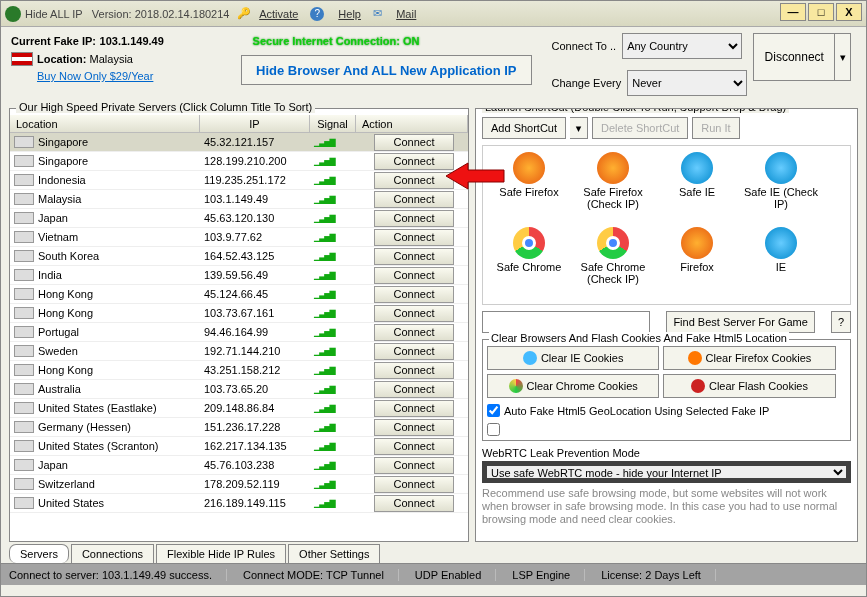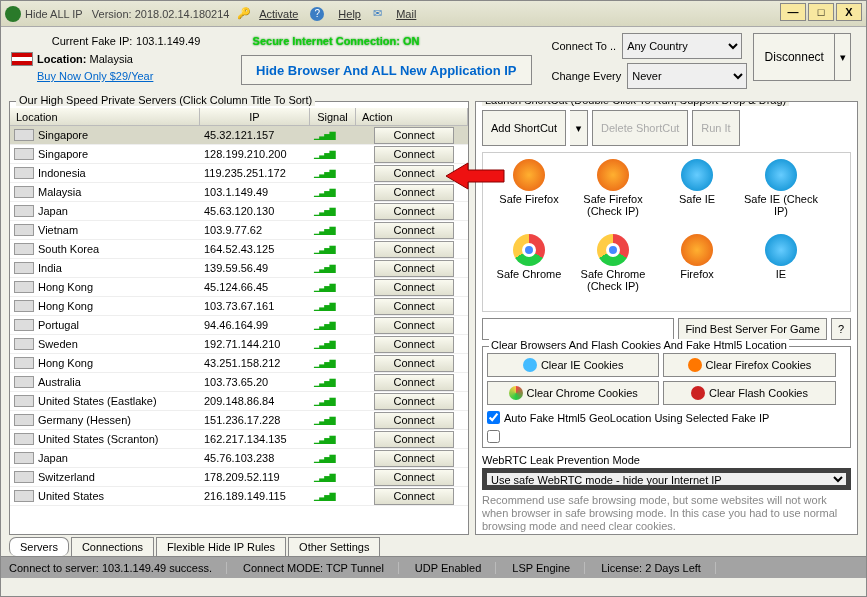--- a/index.html
+++ b/index.html
@@ -9,27 +9,27 @@
 .titlebar .ttext { color: #444; }
 .titlebar .activate { margin-left: 8px; color: #333; text-decoration: underline; }
 .titlebar .key { color: #c90; margin-left: 8px; }
 .titlebar .help, .titlebar .mail { margin-left: 12px; color: #333; text-decoration: underline; }
 .titlebar .qico { background: #3b7dc4; color: #fff; border-radius: 50%; width: 14px; height: 14px; display: inline-flex; align-items: center; justify-content: center; font-size: 10px; margin-right: 2px; }
 .titlebar .mico { color: #3b7dc4; margin-right: 2px; }
 .winbtns { position: absolute; right: 4px; top: 2px; display: flex; gap: 2px; }
 .winbtn { width: 26px; height: 18px; background: #f8e8a0; border: 1px solid #888; display: flex; align-items: center; justify-content: center; cursor: pointer; font-weight: bold; }
 .toprow { display: flex; padding: 6px 10px 4px 10px; align-items: flex-start; }
 .topleft { flex: 0 0 230px; }
-.curip { font-weight: normal; font-size: 13px; text-align: center; }
+.curip { font-weight: bold; font-size: 13px; }
 .locrow { display: flex; align-items: center; margin-top: 4px; }
 .flag { width: 22px; height: 14px; background: linear-gradient(#c00 33%,#fff 33%,#fff 66%,#c00 66%); border: 1px solid #888; margin-right: 4px; display: inline-block; }
 .buynow { color: #06c; text-decoration: underline; margin-left: 26px; margin-top: 4px; display: inline-block; }
 .secconn { color: #1c1; font-weight: bold; text-shadow: 0 0 2px #080; flex: 0 0 190px; text-align: center; padding-top: 2px; }
 .hidebtn { height: 30px; padding: 0 14px; font-size: 13px; font-weight: bold; color: #06c; background: #f4f4ec; border: 1px solid #888; cursor: pointer; margin-top: 22px; margin-left: -190px; }
-.connopts { display: flex; flex-direction: column; gap: 4px; margin-left: 20px; }
+.connopts { display: flex; flex-direction: column; gap: 11px; margin-left: 20px; }
 .connrow { display: flex; align-items: center; gap: 6px; }
 .connrow label { white-space: nowrap; }
 .connrow select { width: 120px; height: 26px; border: 1px solid #888; }
 .discbtn { width: 82px; height: 48px; margin-left: 6px; background: #f4f4ec; border: 1px solid #888; font-size: 12px; cursor: pointer; }
 .discwrap { display: flex; }
 .discarrow { width: 16px; height: 48px; border: 1px solid #888; border-left: none; background: #f4f4ec; display: flex; align-items: center; justify-content: center; }
 .mainarea { display: flex; padding: 0 8px; gap: 6px; }
 .leftpanel { flex: 0 0 460px; border: 1px solid #888; background: #fff; height: 434px; position: relative; }
 .fieldset-label { position: absolute; top: -8px; left: 6px; background: #f0f0e8; padding: 0 3px; font-size: 11px; }
 .leftpanel, .rightpanel { margin-top: 8px; }
@@ -43,31 +43,31 @@
 .srow { display: flex; height: 19px; align-items: center; border-bottom: 1px solid #eee; }
 .srow.sel { background: #d8d8c8; }
 .srow .sflag { width: 20px; height: 12px; margin: 0 4px; border: 1px solid #999; background: #ddd; display: inline-block; }
 .srow .sloc { flex: 0 0 166px; padding-left: 0; white-space: nowrap; overflow: hidden; }
 .srow .sip { flex: 0 0 110px; }
 .srow .ssig { flex: 0 0 46px; color: #1a1; font-size: 8px; letter-spacing: -1px; }
 .srow .sact { flex: 1; display: flex; justify-content: center; }
 .cbtn { width: 80px; height: 17px; background: linear-gradient(#fafaf0,#e0e0d0); border: 1px solid #999; font-size: 11px; cursor: pointer; }
 .rightpanel { flex: 1; border: 1px solid #888; background: #fff; height: 434px; position: relative; padding: 8px 6px 6px 6px; overflow: hidden; }
 .shortrow { display: flex; gap: 4px; margin-bottom: 6px; }
-.shortrow button { height: 36px; padding: 0 8px; border: 1px solid #888; background: #f4f4ec; cursor: pointer; }
+.shortrow button { height: 22px; padding: 0 8px; border: 1px solid #888; background: #f4f4ec; cursor: pointer; }
 .shortrow button[disabled] { color: #aaa; }
 .ddarrow { width: 18px; border: 1px solid #888; border-left: none; background: #f4f4ec; display: flex; align-items: center; justify-content: center; cursor: pointer; }
 .launchers { display: flex; flex-wrap: wrap; gap: 4px; border: 1px solid #ccc; padding: 6px; height: 160px; overflow: auto; }
 .litem { width: 80px; text-align: center; cursor: pointer; }
 .litem .lico { width: 32px; height: 32px; margin: 0 auto 2px auto; border-radius: 50%; }
 .ff { background: radial-gradient(#ffb030,#e65a10); }
 .ie { background: radial-gradient(#6cf,#08c); }
 .ch { background: conic-gradient(#e44 0 120deg,#2c4 120deg 240deg,#fc4 240deg); border-radius: 50%; position: relative; }
 .ch:after { content:''; position:absolute; inset:9px; background:#48f; border:3px solid #fff; border-radius:50%; }
-.gamerow { display: flex; gap: 4px; margin-top: 6px; }
+.gamerow { display: flex; gap: 16px; margin-top: 6px; }
 .gamerow input { flex: 1; height: 22px; border: 1px solid #888; padding: 0 4px; }
 .gamerow button { height: 22px; padding: 0 6px; border: 1px solid #888; background: #f4f4ec; cursor: pointer; }
 .clearbox { border: 1px solid #888; margin-top: 6px; padding: 6px 4px 4px 4px; position: relative; }
 .clearbox .cblabel { position: absolute; top: -8px; left: 6px; background: #fff; padding: 0 2px; font-size: 11px; }
 .clearbtns { display: flex; flex-wrap: wrap; gap: 4px; }
 .clearbtns button { width: 48%; height: 24px; border: 1px solid #888; background: #f4f4ec; cursor: pointer; display: flex; align-items: center; justify-content: center; gap: 4px; }
 .chkrow { display: flex; align-items: center; gap: 4px; margin-top: 6px; }
 .rtclabel { margin-top: 6px; }
 .rtcsel { width: 100%; height: 22px; border: 5px solid #404040; margin-top: 2px; }
 .note { color: #888; margin-top: 4px; line-height: 1.2; }

